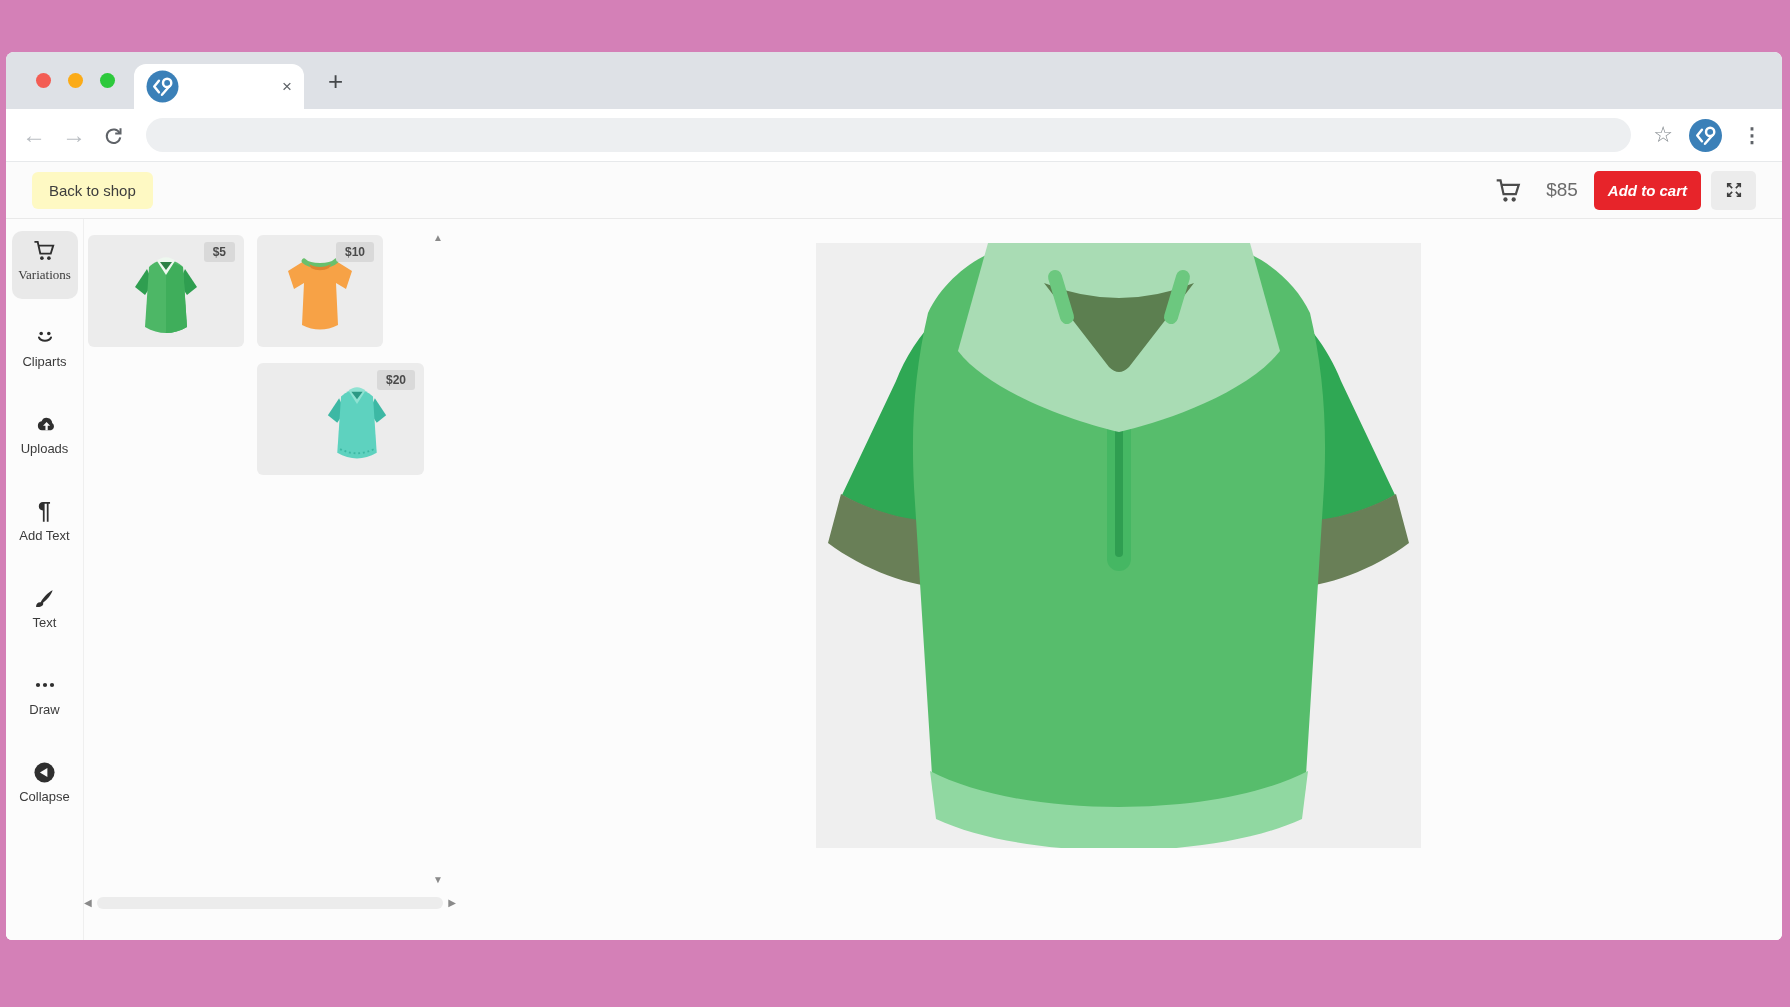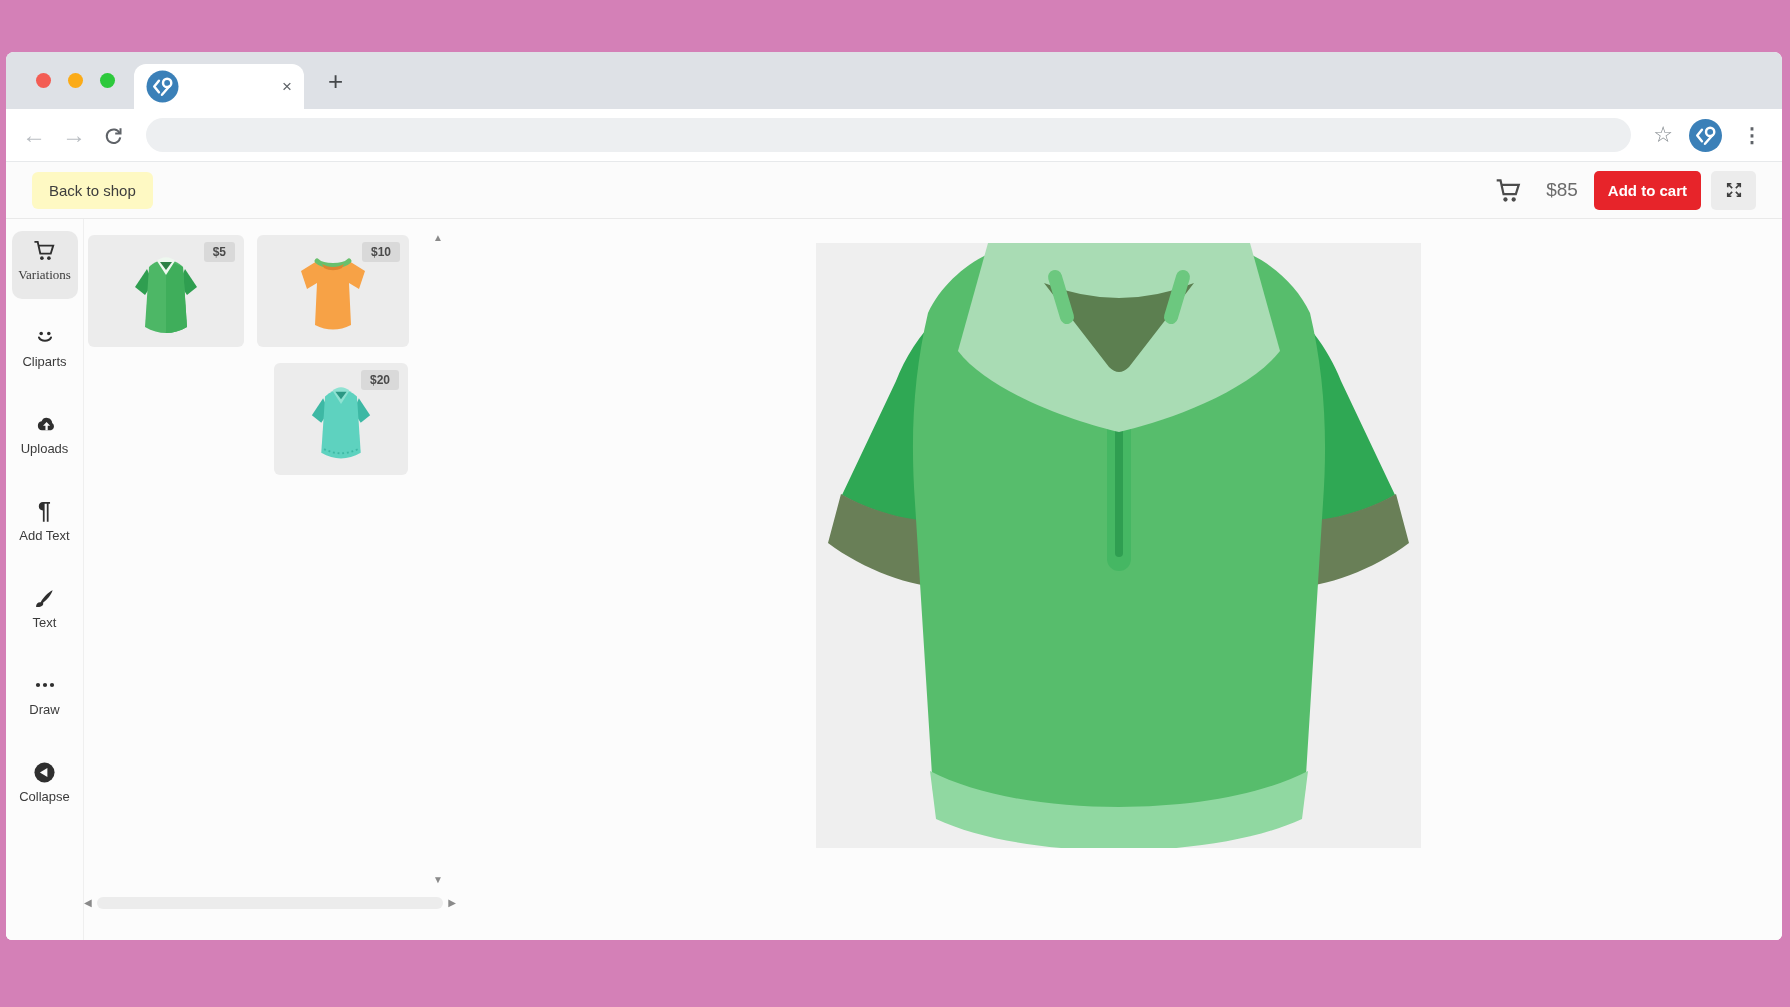--- a/index.html
+++ b/index.html
@@ -23,42 +23,42 @@
   .star{font-size:22px;color:#7f858a;line-height:1;}
   .avatar{width:33px;height:33px;}
   .menu-dots{font-size:20px;color:#5f6368;font-weight:bold;line-height:1;padding:0 4px;}
   
   .apptoolbar{height:57px;background:#fbfbfb;border-bottom:1px solid #e9e9e9;display:flex;
     align-items:center;padding:0 26px;box-sizing:border-box;}
   .back-btn{background:#fef9c3;border-radius:6px;padding:10px 17px;font-size:15px;color:#3d3d3d;}
   .tb-right{margin-left:auto;display:flex;align-items:center;}
   .cart-total{font-size:19px;color:#6b6b6b;margin:0 16px 0 24px;}
   .addcart{background:#e7242a;color:#fff;font-weight:bold;font-size:15px;padding:11px 14px;
-    border-radius:5px;margin-right:10px;}
+    border-radius:5px;margin-right:10px;font-style:italic;}
   .fullscreen-btn{width:45px;height:39px;background:#ececec;border-radius:5px;display:flex;
     align-items:center;justify-content:center;}
   .appbody{position:relative;height:721px;background:#fcfcfc;}
   
   .sidebar{position:absolute;left:0;top:0;bottom:0;width:78px;border-right:1px solid #efefef;
     box-sizing:border-box;padding-top:12px;background:#fcfcfc;}
   .side-item{width:66px;height:62px;margin:0 auto 19px;border-radius:10px;text-align:center;
     padding-top:6px;box-sizing:content-box;}
   .side-item.active{background:#e9e9e9;font-family:Liberation Serif, serif;}
   .side-icon{height:26px;display:flex;align-items:center;justify-content:center;color:#2f2f2f;}
   .glyph-icon{font-size:23px;font-weight:bold;color:#2f2f2f;line-height:1;}
   .side-label{font-size:13px;color:#3b3b3b;margin-top:4px;}
   
   .tile{position:absolute;background:#ececec;border-radius:6px;display:flex;align-items:center;
     justify-content:center;}
   .badge{position:absolute;top:7px;right:9px;background:#d9d9d9;border-radius:3px;
     padding:3px 9px;font-size:12px;font-weight:bold;color:#4a4a4a;}
   .t1{left:82px;top:16px;width:156px;height:112px;}
-  .t2{left:251px;top:16px;width:152px;height:112px;}
+  .t2{left:251px;top:16px;width:126px;height:112px;}
   .t3{left:82px;top:144px;width:156px;height:112px;}
-  .t4{left:268px;top:144px;width:134px;height:112px;}
+  .t4{left:251px;top:144px;width:134px;height:112px;padding-left:33px;}
   .t5{left:163px;top:272px;width:162px;height:114px;}
   .vscroll{position:absolute;left:424px;top:14px;width:16px;height:652px;display:flex;
     flex-direction:column;justify-content:space-between;align-items:center;}
   .hscroll{position:absolute;left:78px;top:676px;width:372px;height:16px;display:flex;
     align-items:center;}
   .scroll-arrow{font-size:10px;color:#8a8a8a;line-height:1;}
   .hthumb{flex:1;height:12px;margin:0 5px;background:#ececec;border-radius:6px;}
   
   .product-stage{position:absolute;left:810px;top:24px;width:605px;height:605px;background:#efefef;
     overflow:hidden;}

